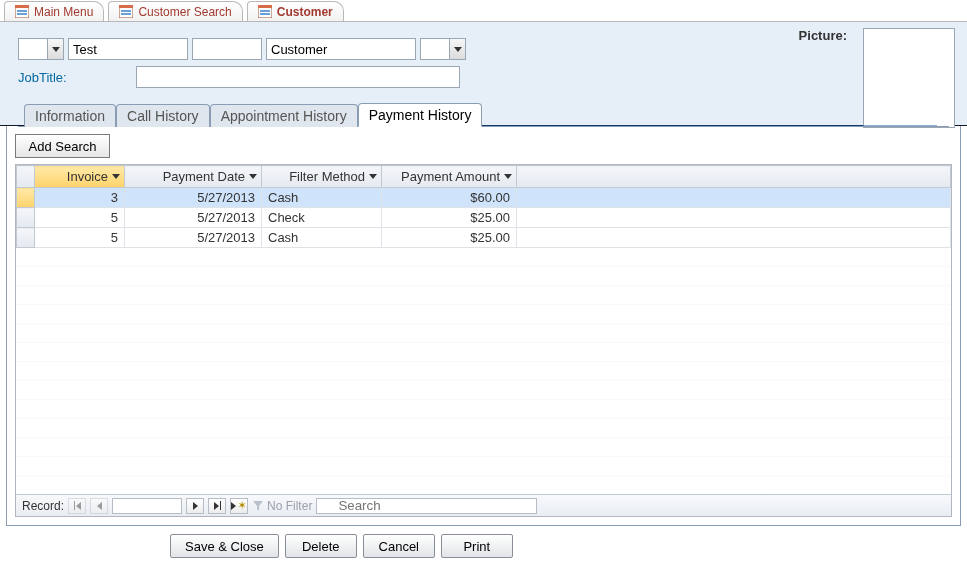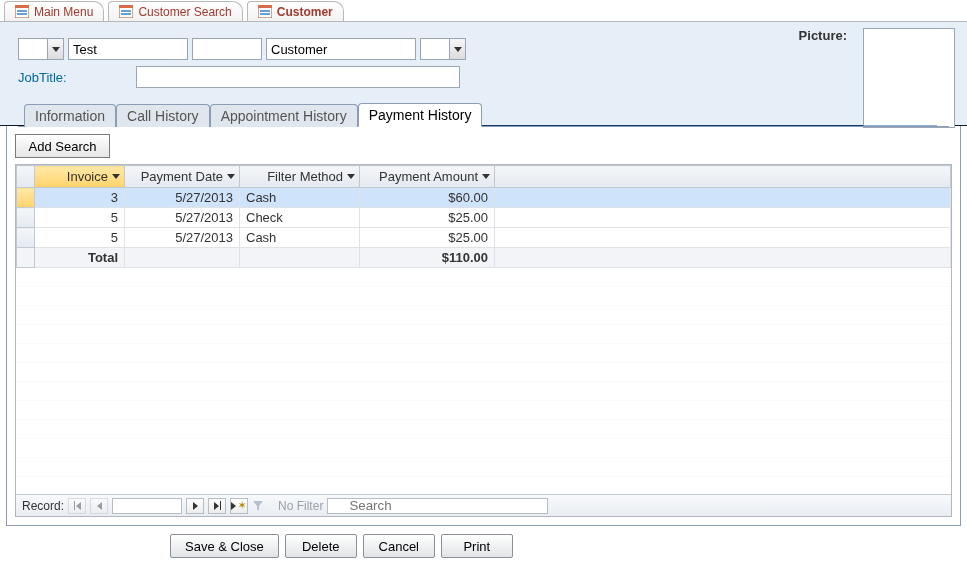--- a/index.html
+++ b/index.html
@@ -53,21 +53,21 @@
   .grid td.rowhdr, .grid th.rowhdr { width:18px; background:linear-gradient(#f4f6f9,#e4e9f0); border:1px solid #c3c9d2; }
   .grid tr.total td { font-weight:bold; background:#f2f4f7; }
   .num { text-align:right; }
   .grid-fill { flex:1; background:repeating-linear-gradient(#fff,#fff 18px,#f9fafb 18px,#f9fafb 19px); border-top:none;}
 
   
   .recnav { height:22px; border-top:1px solid #c3c9d2; background:linear-gradient(#f7f9fb,#e9edf2); display:flex; align-items:center; gap:4px; padding:0 6px; font-size:12px;}
   .nav-btn { width:18px; height:16px; border:1px solid #b6bdc6; background:linear-gradient(#fff,#ececec); display:flex; align-items:center; justify-content:center; cursor:pointer;}
   .nav-btn.dis { opacity:.45; cursor:default;}
   .recbox { width:70px; height:16px; border:1px solid #b6bdc6; background:#fff;}
-  .filter { display:flex; align-items:center; gap:14px; color:#9aa2ad;}
+  .filter { display:flex; align-items:center; gap:3px; color:#9aa2ad;}
   .searchbox { flex:0 0 200px; height:16px; border:1px solid #b6bdc6; background:#fff; padding:0 21px; color:#777;}
   .tri-l { width:0;height:0;border-top:4px solid transparent;border-bottom:4px solid transparent;border-right:5px solid #333;}
   .tri-r { width:0;height:0;border-top:4px solid transparent;border-bottom:4px solid transparent;border-left:5px solid #333;}
   .bar { width:1px;height:9px;background:#333;}
   .star { font-size:11px; line-height:1; color:#b58a00;}
 
   
   .bottom-bar { display:flex; gap:6px; justify-content:flex-start; padding:8px 17px 0 170px;}
   .btn { height:24px; padding:0 14px; border:1px solid #8a8f97; background:linear-gradient(#ffffff,#e1e4e8); font-size:13px; cursor:pointer; border-radius:2px; min-width:72px;}
   svg { display:block; }
@@ -155,21 +155,21 @@
         <tr>
           <th class="rowhdr"></th>
           <th class="sorted" style="width:90px">
             <div class="hd">
                 <span class="txtlab">Invoice</span>
                 <span class="hdr-drop">
                   <span class="tri-down"></span>
                 </span>
               </div>
           </th>
-          <th style="width:115px">
+          <th style="width:137px">
             <div class="hd">
                 <span class="txtlab">Payment Date</span>
                 <span class="hdr-drop">
                   <span class="tri-down"></span>
                 </span>
               </div>
           </th>
           <th style="width:120px">
             <div class="hd">
                 <span class="txtlab">Filter Method</span>
@@ -205,28 +205,20 @@
           <td>Check</td>
           <td class="num">$25.00</td>
           <td></td>
         </tr>
         <tr>
           <td class="rowhdr"></td>
           <td class="num">5</td>
           <td class="num">5/27/2013</td>
           <td>Cash</td>
           <td class="num">$25.00</td>
-          <td></td>
-        </tr>
-        <tr class="total">
-          <td class="rowhdr"></td>
-          <td class="num">Total</td>
-          <td></td>
-            <td></td>
-          <td class="num">$110.00</td>
           <td></td>
         </tr>
       </tbody>
     </table>
     <div class="grid-fill"></div>
 
     <div class="recnav">
       <span>Record:</span>
       <div class="nav-btn dis">
           <div style="display:flex;align-items:center;gap:1px">

